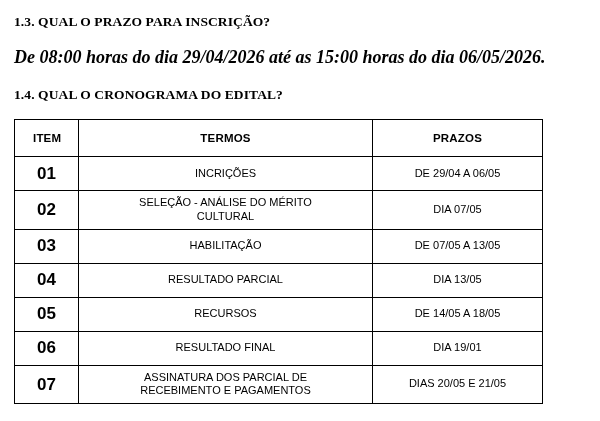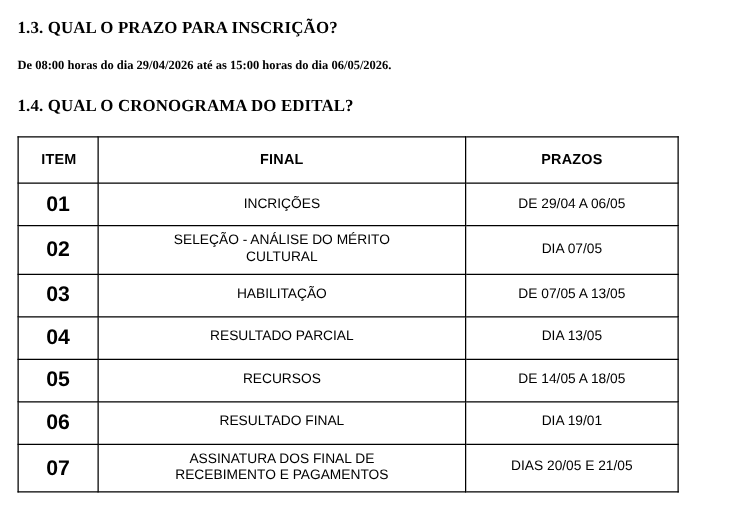--- a/index.html
+++ b/index.html
@@ -28,24 +28,25 @@
     letter-spacing: 0.1px;
     margin: 0;
     padding: 0;
   }
   .q1 {
     margin-top: 6px;
   }
   .answer {
     font-family: "Liberation Serif", serif;
     font-weight: bold;
-    font-size: 10px;
+    font-size: 18px;
     margin: 0;
     padding: 0;
     margin-top: 17px;
+    font-style: italic;
   }
   .q2 {
     margin-top: 19px;
   }
   table.cronograma {
     border-collapse: collapse;
     margin-top: 16px;
     width: 528px;
     table-layout: fixed;
   }
@@ -92,21 +93,21 @@
 
   <table class="cronograma">
     <colgroup>
       <col class="col-item">
       <col class="col-etapa">
       <col class="col-prazos">
     </colgroup>
     <thead>
       <tr>
         <th>ITEM</th>
-        <th>FINAL</th>
+        <th>TERMOS</th>
         <th>PRAZOS</th>
       </tr>
     </thead>
     <tbody>
       <tr>
         <td class="item">01</td>
         <td class="cell-multiline">INCRIÇÕES</td>
         <td>DE 29/04 A 06/05</td>
       </tr>
       <tr>
@@ -130,20 +131,20 @@
         <td class="cell-multiline">RECURSOS</td>
         <td>DE 14/05 A 18/05</td>
       </tr>
       <tr>
         <td class="item">06</td>
         <td class="cell-multiline">RESULTADO FINAL</td>
         <td>DIA 19/01</td>
       </tr>
       <tr>
         <td class="item">07</td>
-        <td class="cell-multiline">ASSINATURA DOS FINAL DE
+        <td class="cell-multiline">ASSINATURA DOS PARCIAL DE
 RECEBIMENTO E PAGAMENTOS</td>
         <td>DIAS 20/05 E 21/05</td>
       </tr>
     </tbody>
   </table>
 
 </div>
 
 </body></html>

